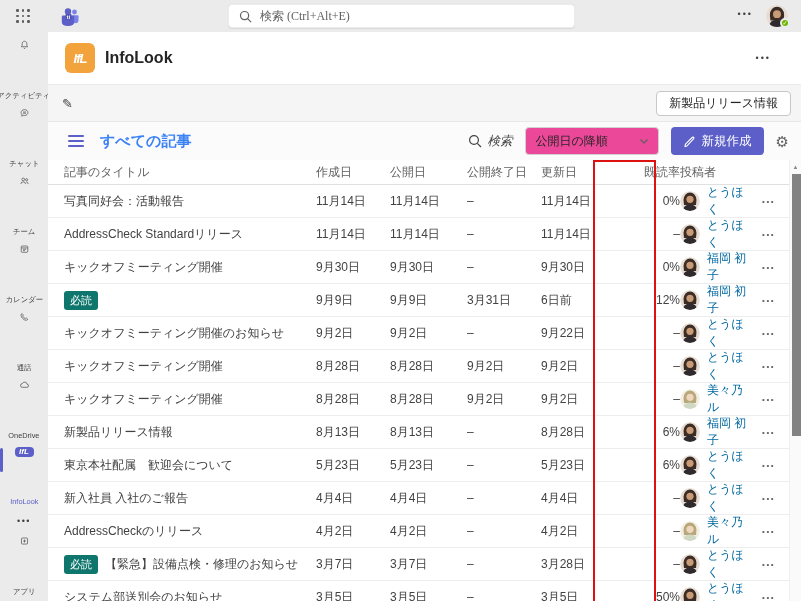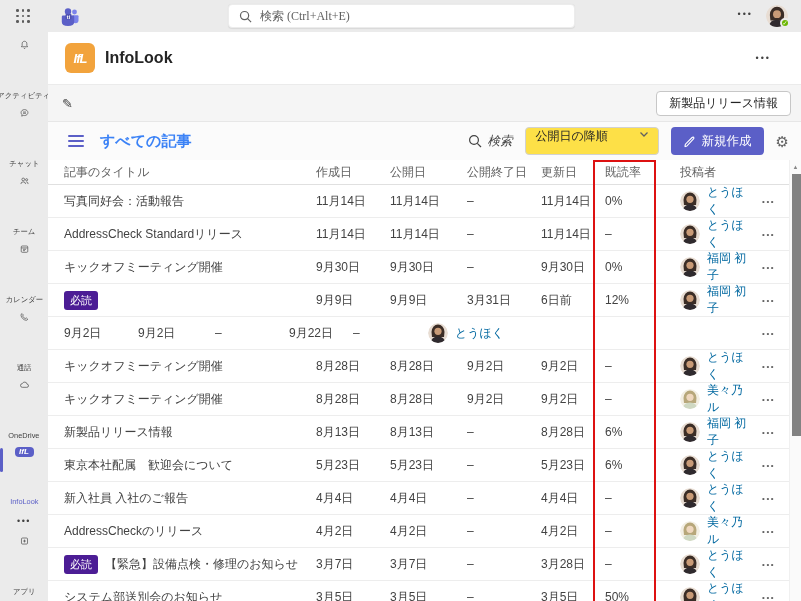--- a/index.html
+++ b/index.html
@@ -42,34 +42,34 @@
   .banner .bmsg { font-size:12.5px; color:#333; }
   .back-btn { margin-left:auto; height:25px; padding:0 12px; background:#fff; border:1px solid #c7c7c7; border-radius:4px; font-size:12px; color:#242424; display:flex; align-items:center; cursor:pointer; font-family:inherit; }
 
   .toolbar { position:relative; height:38px; background:#fbfbfb; display:flex; align-items:center; padding:0 12px 0 20px; }
   .hamb { width:16px; display:flex; flex-direction:column; gap:3.5px; margin-right:16px; cursor:pointer; }
   .hamb i { height:1.8px; background:#5b5fc7; border-radius:1px; }
   .view-title { font-size:15px; font-weight:bold; color:#3b82f6; }
   .tool-right { margin-left:auto; display:flex; align-items:center; gap:12px; }
   .tsearch { display:flex; align-items:center; gap:6px; cursor:pointer;font-style:italic; }
   .tsearch span { font-size:12.5px; color:#424242; }
-  .sort-select { width:134px; height:28px; background:#fde047; border:1px solid #d1d1d1; border-radius:4px; display:flex; align-items:flex-start; padding:0 8px 0 10px; font-size:12px; color:#242424; cursor:pointer; }
+  .sort-select { width:134px; height:28px; background:#ec4899; border:1px solid #d1d1d1; border-radius:4px; display:flex; align-items:center; padding:0 8px 0 10px; font-size:12px; color:#242424; cursor:pointer; }
   .sort-select .chev { margin-left:auto; }
   .new-btn { height:28px; padding:0 12px; background:#5b5fc7; border:none; border-radius:4px; color:#fff; font-size:12.5px; display:flex; align-items:center; gap:6px; cursor:pointer; font-family:inherit; }
   .gear { font-size:15px; color:#616161; cursor:pointer; line-height:1; }
 
   
   .thead { display:flex; align-items:center; height:25px; padding:0 26px 0 16px; border-bottom:1px solid #e0e0e0; background:#fff; }
   .thead > div { font-size:12px; color:#616161; }
   .trow { display:flex; align-items:center; height:33px; padding:0 26px 0 16px; border-bottom:1px solid #ededed; background:#fff; cursor:pointer; }
   .trow > div { font-size:12px; color:#424242; }
   .c-title { width:252px; display:flex; align-items:center; gap:7px; overflow:hidden; white-space:nowrap; }
-  .c-created { width:74px; } .c-pub { width:77px; } .c-end { width:74px; } .c-upd { width:64px; } .c-read { width:75px; }
+  .c-created { width:74px; } .c-pub { width:77px; } .c-end { width:74px; } .c-upd { width:64px; } .c-read { width:75px;text-align:right; }
   .c-auth { flex:1; display:flex; align-items:center; gap:7px; }
-  .badge { background:#4c1d95; color:#fff; font-size:11px; border-radius:3px; padding:2px 6px; flex:none; }
+  .badge { background:#0f766e; color:#fff; font-size:11px; border-radius:3px; padding:2px 6px; flex:none; }
   .avatar { width:20px; height:20px; border-radius:50%; overflow:hidden; flex:none; }
   .avatar svg { display:block; }
   .avatar .bg { fill:#e8ddd3; } .avatar .face { fill:#c99b77; } .avatar .hair { fill:#3b2d26; } .avatar .body { fill:#2f2a2e; }
   .avatar.illust .bg { fill:#f3efe4; } .avatar.illust .face { fill:#efd7be; } .avatar.illust .hair { fill:#b7a77a; } .avatar.illust .body { fill:#cfd8c2; }
   .aname { font-size:12px; color:#0369a1; }
   .row-more { margin-left:auto; font-size:8px; letter-spacing:1.5px; color:#616161; }
 
   
   .anno-box { position:absolute; left:545px; top:128px; width:63px; height:457px; border:2px solid #dd1111; pointer-events:none; z-index:5; }
 
@@ -328,20 +328,24 @@
                 <circle class="face" cx="10" cy="8.3" r="3.6"></circle>
                 <path class="body" d="M3 20 Q3 13.5 10 13.5 Q17 13.5 17 20 Z"></path>
               </svg>
       </span>
       <span class="aname">福岡 初子</span>
       <span class="row-more">•••</span>
     </div>
   </div>
 
   <div class="trow">
+    <div class="c-title">
+
+      <span class="title-text">キックオフミーティング開催のお知らせ</span>
+    </div>
     <div class="c-created">9月2日</div>
     <div class="c-pub">9月2日</div>
     <div class="c-end">–</div>
     <div class="c-upd">9月22日</div>
     <div class="c-read">–</div>
     <div class="c-auth">
       <span class="avatar photo">
         <svg viewBox="0 0 20 20" width="20" height="20">
                 <circle class="bg" cx="10" cy="10" r="10"></circle>
                 <path class="hair" d="M3.5 9 A6.5 7.5 0 0 1 16.5 9 L16 14 H4 Z"></path>

